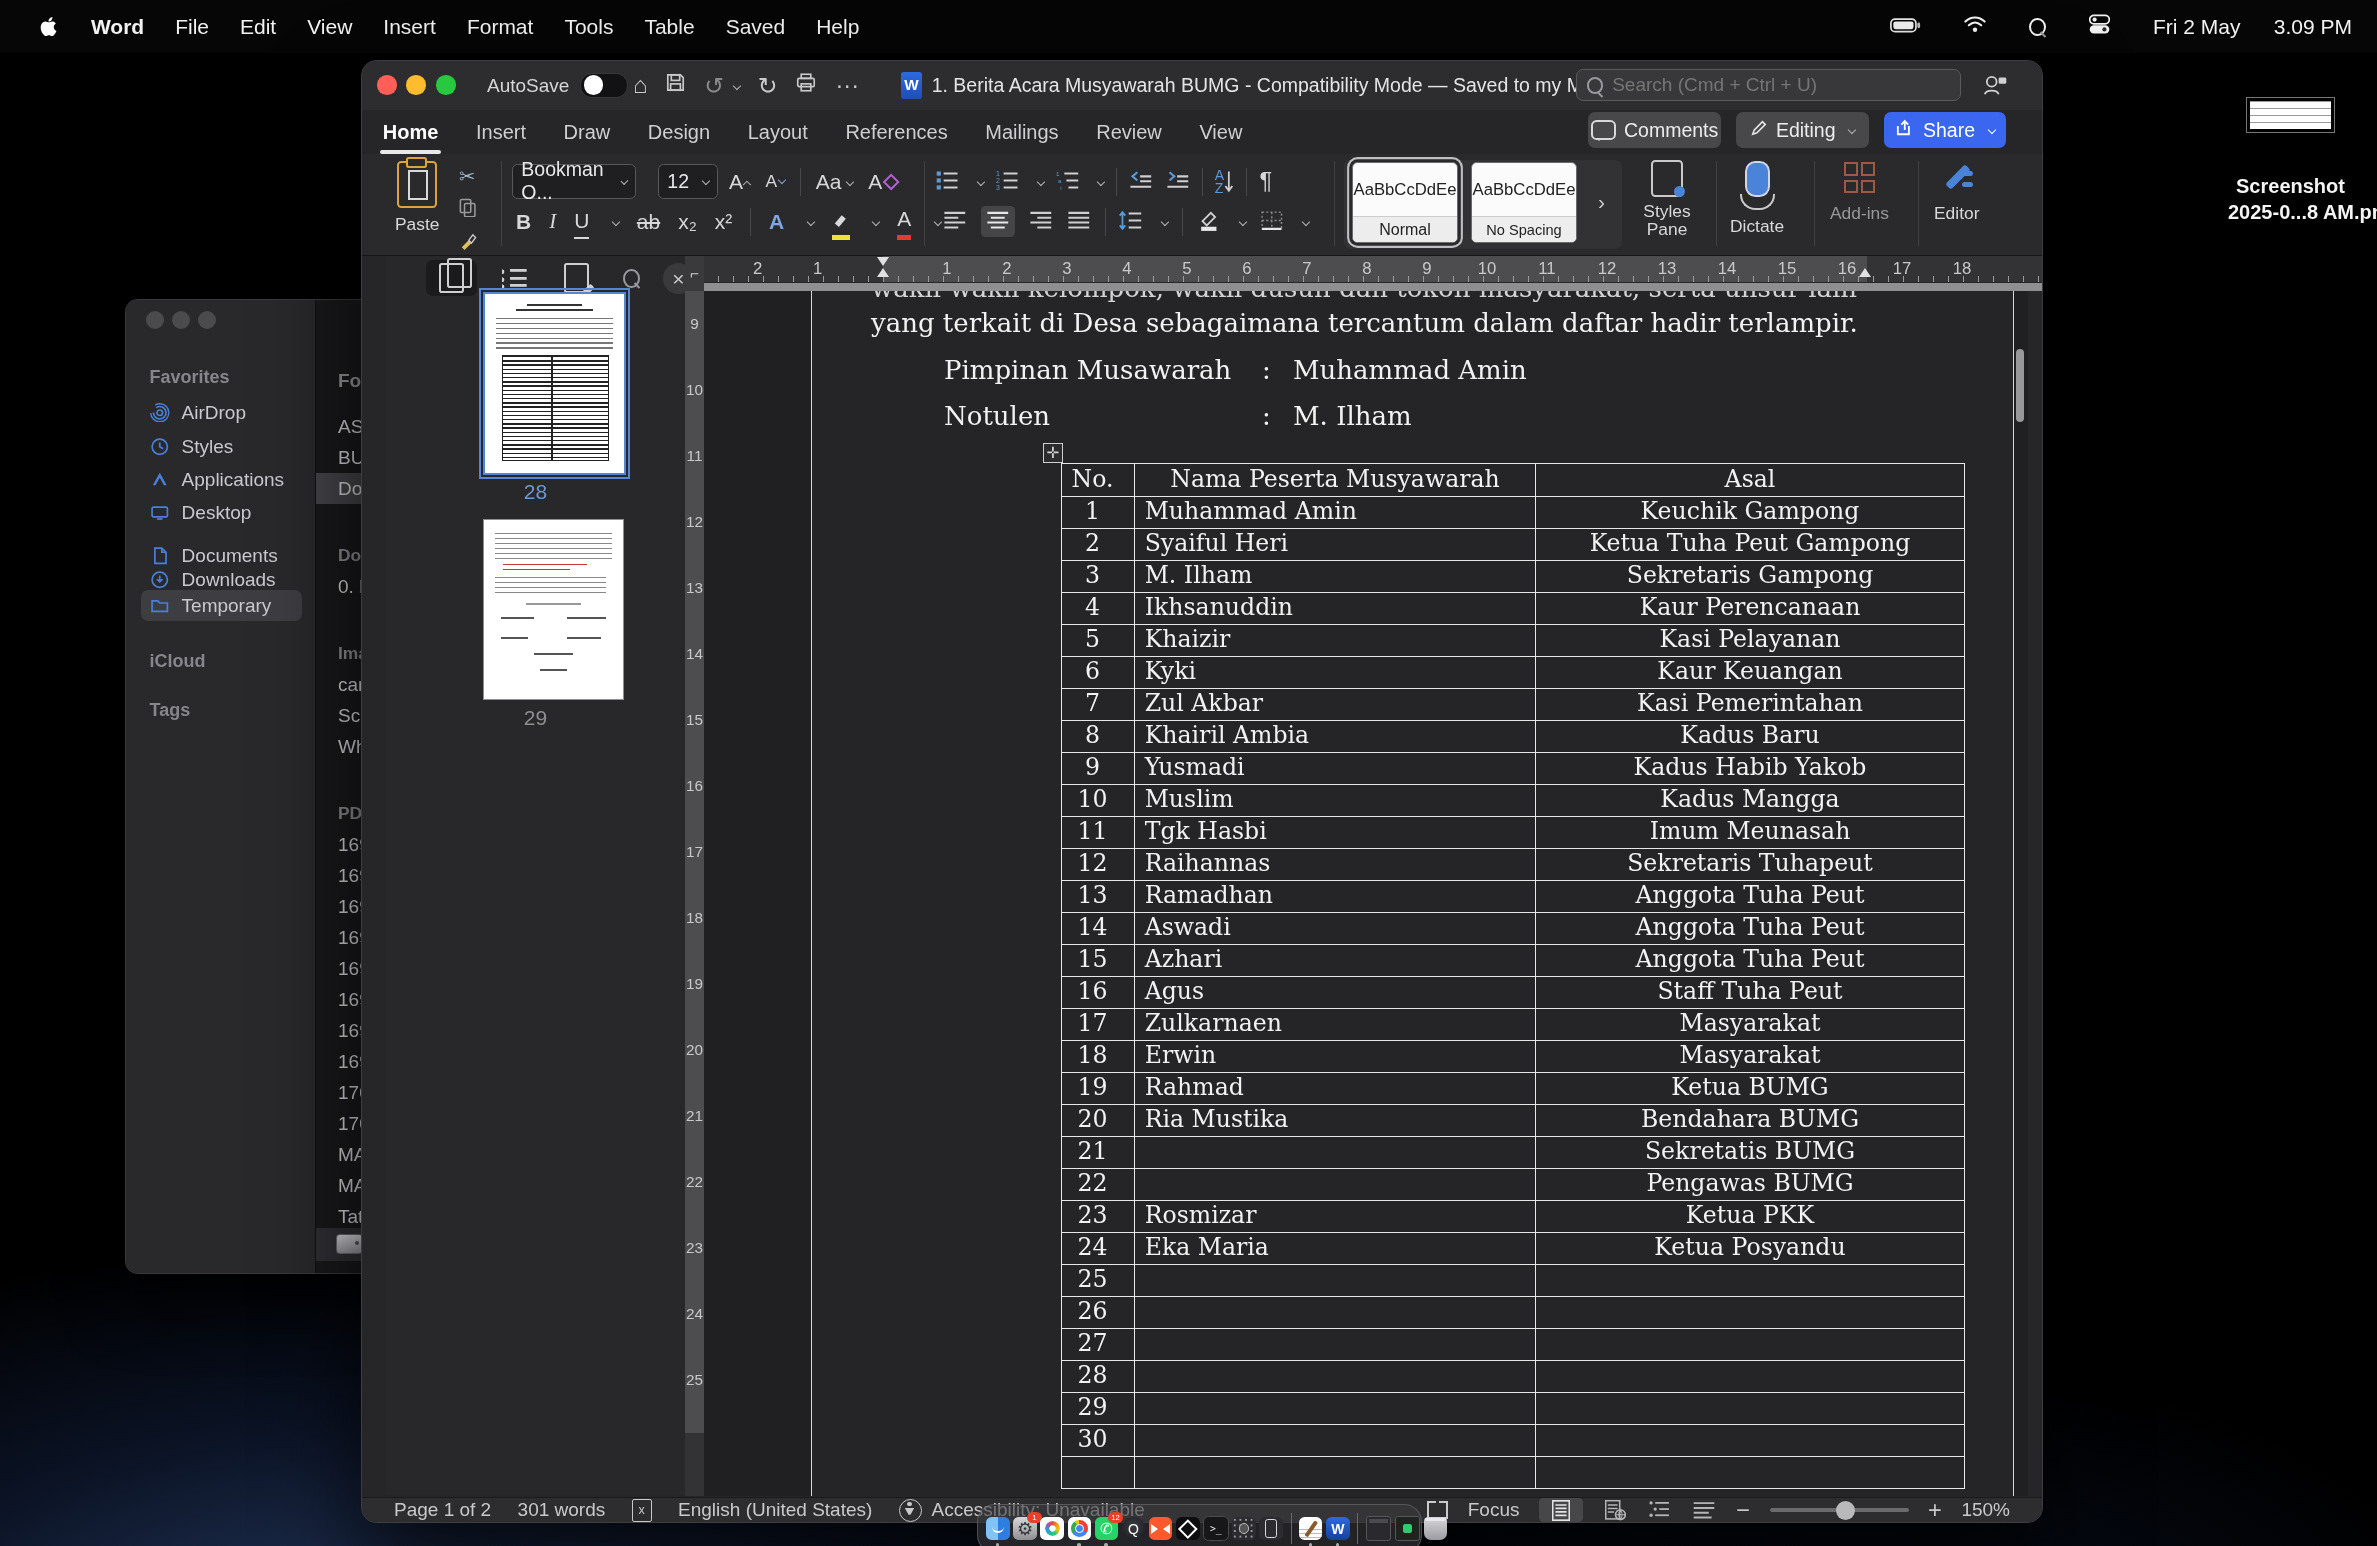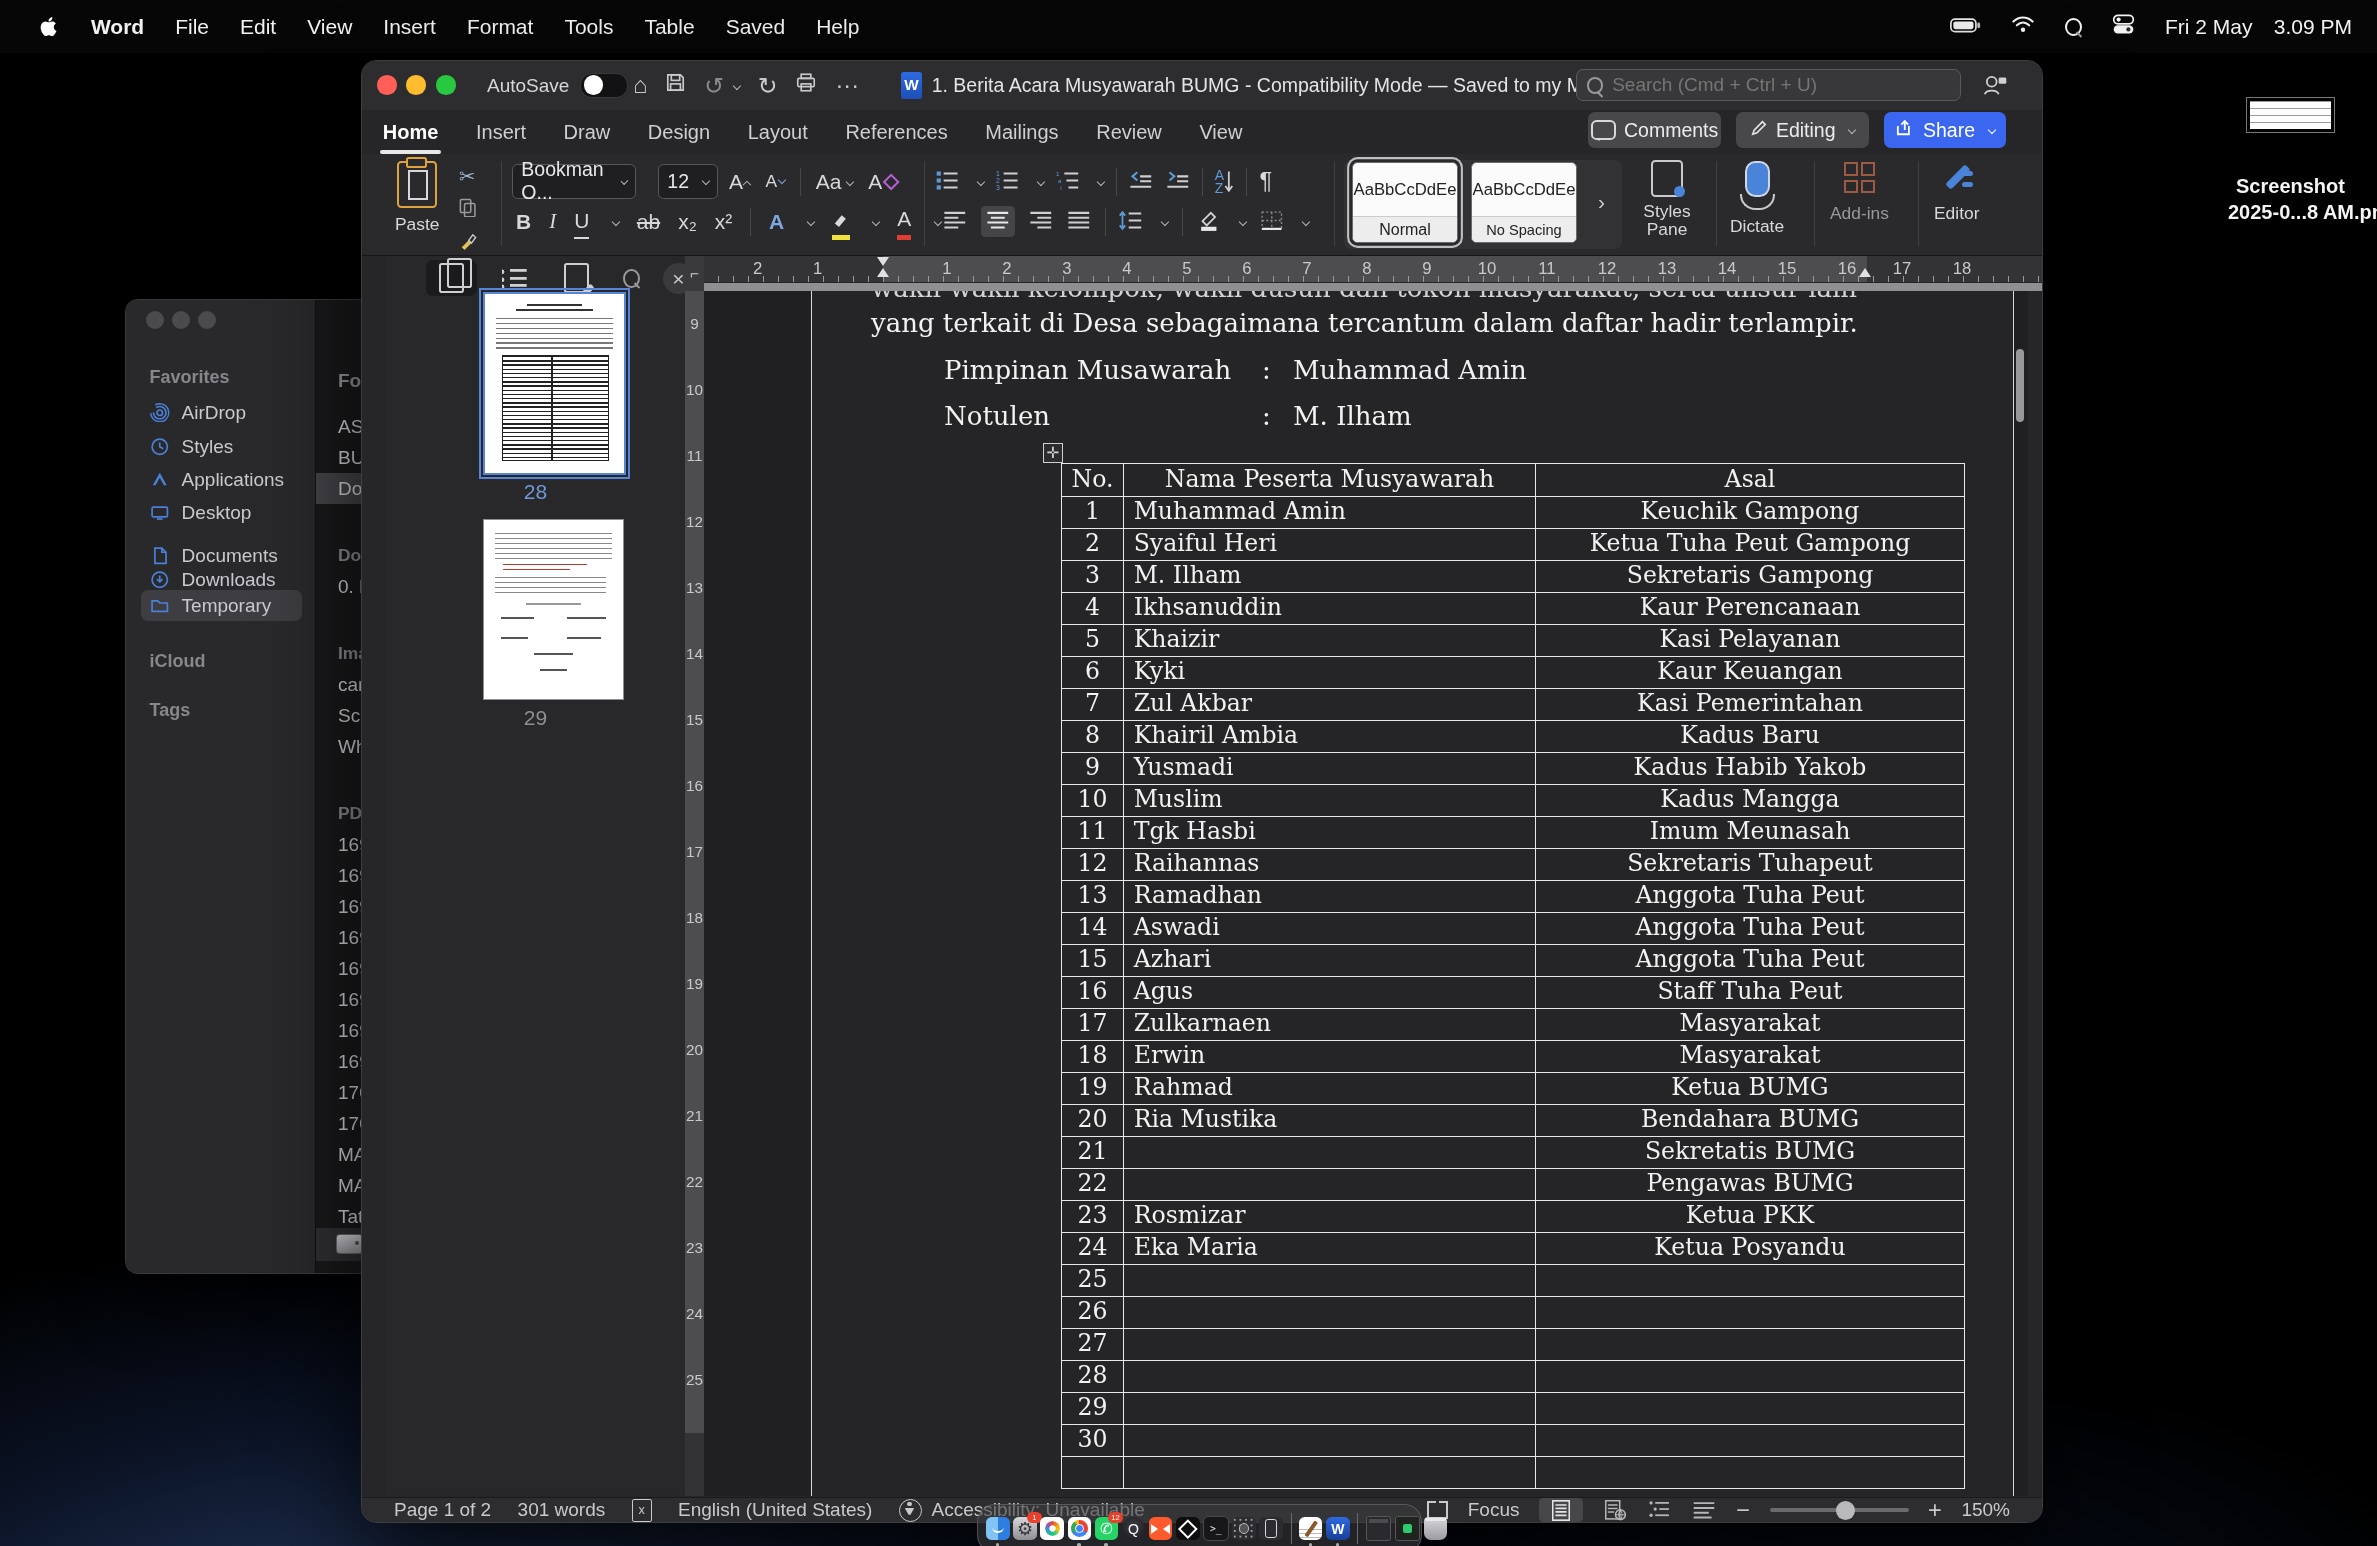--- a/index.html
+++ b/index.html
@@ -15,21 +15,21 @@
     radial-gradient(1251px 695px at 16% 112%, rgba(82,125,205,.55), rgba(38,66,128,.28) 45%, transparent 72%),
     radial-gradient(2016px 1043px at 48% 138%, rgba(44,78,150,.38), transparent 66%),
     radial-gradient(834px 417px at 78% 108%, rgba(30,55,110,.30), transparent 75%),
     #000;}
   
   #mbar{left:0;top:0;width:2377px;height:53px;background:#060606;display:flex;align-items:center;
         padding:0 28px;box-sizing:border-box;font-size:21px;color:#f2f2f2;}
   #mbar .mb-item{margin-right:31px;}
   #mbar .mb-item[data-kind="app"]{font-weight:bold;}
   #apple-logo{width:23.6px;height:28px;margin:0 31px 0 8.3px;display:flex;align-items:center;}
-  #mbar-right{position:absolute;right:25px;top:0;height:53px;display:flex;align-items:center;gap:31px;}
+  #mbar-right{position:absolute;right:25px;top:0;height:53px;display:flex;align-items:center;gap:43px;}
   
   #finder{left:125px;top:299px;width:417px;height:973px;border-radius:12.5px;background:#1c1c1e;
           box-shadow:0 28px 63px rgba(0,0,0,.65);border:0.7px solid #3a3a3c;overflow:hidden;z-index:2;}
   #finder .fsidebar{position:absolute;left:0;top:0;width:189px;height:100%;background:#29292c;border-right:0.7px solid #111;}
   .fdot{width:18px;height:18px;border-radius:50%;background:#4b4b4e;position:absolute;top:11px;}
   .fhead{position:absolute;left:23.6px;font-size:18px;font-weight:bold;color:#86868b;}
   .fitem{position:absolute;left:15.3px;width:161px;height:31px;display:flex;align-items:center;gap:11px;
          font-size:19px;color:#c9c9ce;border-radius:7px;padding-left:8.3px;box-sizing:border-box;}
   .fitem.sel{background:#3e3e42;}
   .fico{width:21px;height:21px;flex:0 0 21px;display:flex;align-items:center;justify-content:center;}
@@ -150,21 +150,21 @@
   #clipline div{position:relative;top:-18px;font-size:26px;white-space:nowrap;}
   #para{position:absolute;left:59px;top:16.7px;font-size:26px;}
   .dfield{position:absolute;font-size:26px;}
   #thandle{position:absolute;left:231px;top:152px;width:18px;height:18px;border:1.4px solid #cfcfd2;background:#2c2c2e;color:#cfcfd2;
            display:flex;align-items:center;justify-content:center;font-size:15.3px;font-family:"Liberation Sans",sans-serif;}
   #dtable{position:absolute;left:249px;top:172px;width:904px;border:1.4px solid #e8e8e8;box-sizing:border-box;font-size:23.6px;}
   .trow{display:grid;grid-template-columns:61px 412px 1fr;border-top:1.4px solid #e8e8e8;height:31px;line-height:29px;}
   .trow.thead{border-top:none;height:32px;line-height:31px;}
   .tc{overflow:hidden;white-space:nowrap;}
   .tc.no{text-align:center;}
-  .tc.nm{border-left:1.4px solid #e8e8e8;padding-left:9.7px;box-sizing:border-box;}
+  .tc.nm{border-left:1.4px solid #e8e8e8;padding-left:9.7px;box-sizing:border-box;margin-left:11px;}
   .tc.as{border-left:1.4px solid #e8e8e8;text-align:center;}
   .thead .tc{text-align:center;padding-left:0;}
   #vscroll{position:absolute;right:4.2px;top:58px;width:8.3px;height:73px;border-radius:4.2px;background:#98989b;}
   
   #sbar{position:absolute;left:0;bottom:0;width:100%;height:25px;background:#2d2d2f;border-top:0.7px solid #1a1a1c;
         display:flex;align-items:center;font-size:19px;color:#c9c9cc;padding:0 32px;box-sizing:border-box;gap:26.4px;}
   #sbar .right{margin-left:auto;display:flex;align-items:center;gap:19.5px;}
   .viewico{width:25px;height:21px;display:flex;align-items:center;justify-content:center;}
   .viewsel{background:#47474a;border-radius:4.2px;padding:1.4px 9.7px;}
   .ztrack{width:139px;height:3.5px;border-radius:2.1px;background:#6b6b6e;position:relative;}

